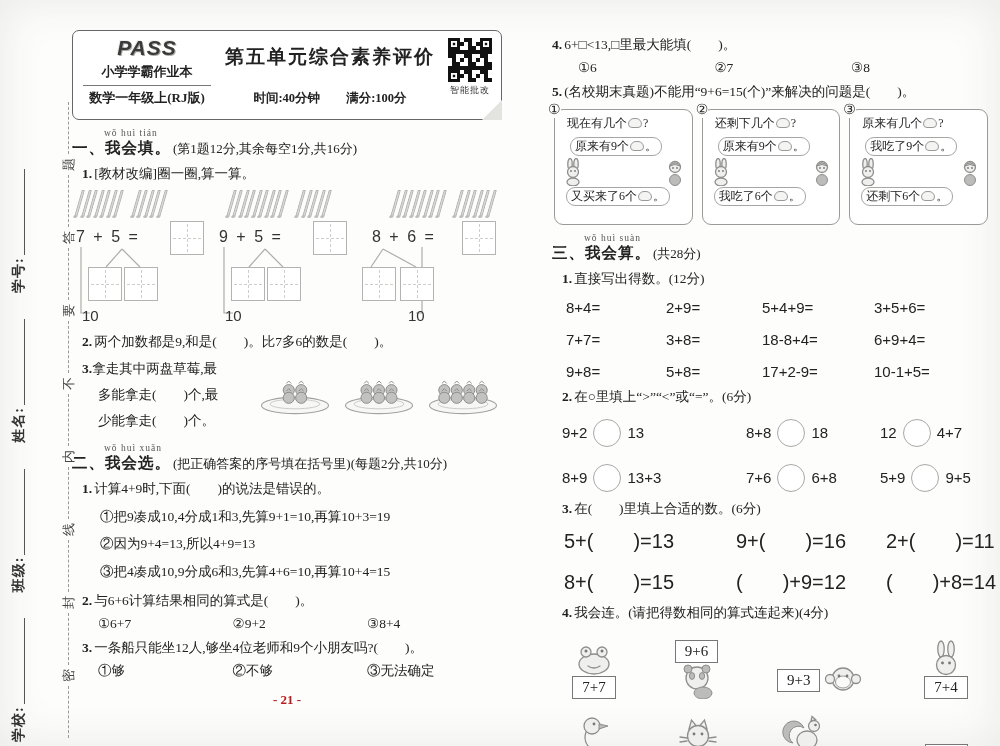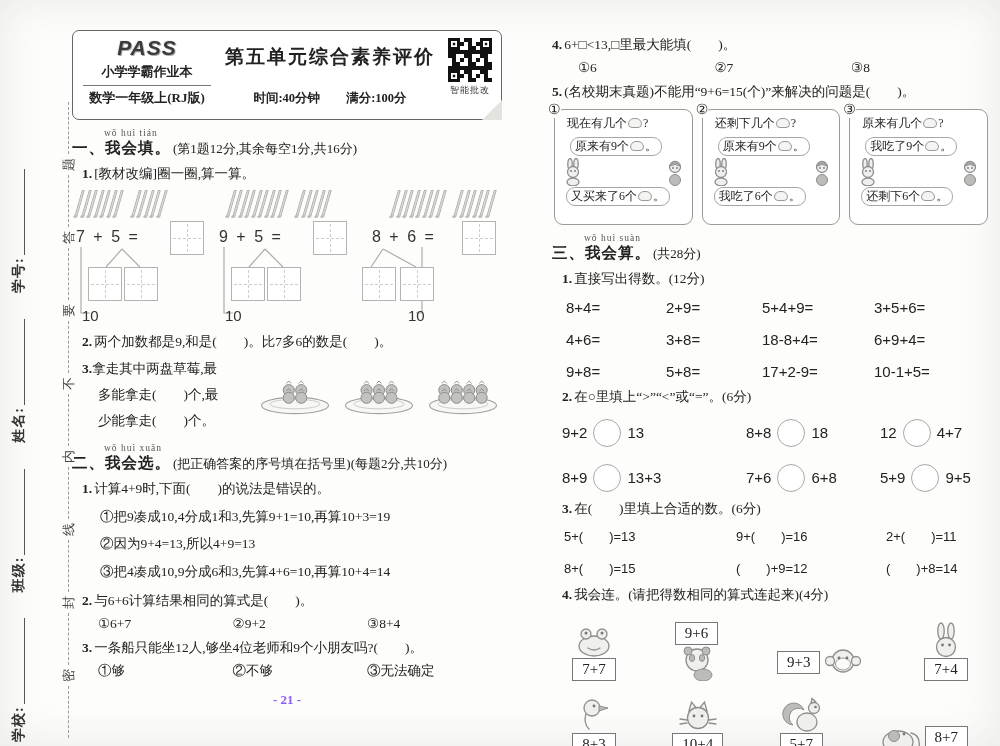--- a/index.html
+++ b/index.html
@@ -15,21 +15,21 @@
   .rot{position:absolute;transform:rotate(-90deg);transform-origin:0 0;white-space:nowrap;}
   #fields-line{left:10px;top:742px;width:708px;font-size:14px;font-weight:bold;letter-spacing:1px;color:#333;}
   #fields-line .blank{display:inline-block;width:86px;border-bottom:1.3px solid #555;margin:0 26px 0 2px;height:14px;vertical-align:-2px;}
   #seal-line{left:60px;top:742px;width:708px;font-size:13px;color:#444;}
   #seal-line .seg{display:inline-block;width:52px;border-top:1.2px dashed #9a9a98;vertical-align:4px;margin:0 4px;}
 
   
   .page{position:absolute;top:30px;}
   .page-left{left:72px;width:430px;}
   .page-right{left:552px;width:436px;}
-  .pageno{text-align:center;font-size:13px;font-weight:bold;margin-top:12px;color:#8b5cf6;}
+  .pageno{text-align:center;font-size:13px;font-weight:bold;margin-top:12px;color:#b91c1c;}
 
   
   .headbox{position:relative;display:flex;align-items:flex-start;border:1.6px solid #666;border-radius:7px;height:88px;background:#fff;margin-bottom:8px;}
   .brand{width:148px;text-align:center;padding-top:5px;}
   .pass{font-family:"Liberation Sans","DejaVu Sans",sans-serif;font-weight:bold;font-style:italic;font-size:21px;letter-spacing:1px;color:#3a3a38;text-shadow:1px 1px 0 #aaa, -1px -1px 0 #eee;}
   .brand1{font-size:13px;font-weight:bold;margin-top:3px;}
   .brand-hr{border:0;border-top:1.2px solid #777;margin:4px 10px 3px;}
   .brand2{font-size:13px;font-weight:bold;}
   .headmid{flex:1;text-align:center;padding-top:13px;}
   .h-title{font-size:19px;font-weight:bold;letter-spacing:2px;}
@@ -97,21 +97,21 @@
   .bub1{margin-left:9px;}
   .bub2{margin-left:5px;}
   .chars{display:flex;justify-content:space-between;align-items:flex-end;height:30px;padding:0 1px;}
   .bun{display:inline-block;width:12px;height:8px;border:1px solid #9a9a98;border-radius:6px 6px 4px 4px;background:#f4f4f2;vertical-align:-1px;margin:0 1px;}
 
   
   .calc-grid{display:grid;grid-template-columns:100px 96px 112px auto;row-gap:15px;padding:6px 0 2px 14px;font-size:15px;}
   .cmp-grid{display:grid;grid-template-columns:184px 134px auto;row-gap:17px;padding:8px 0 2px 10px;font-size:15px;}
   .cmp-item{display:flex;align-items:center;}
   .cmp-circle{display:inline-block;width:26px;height:26px;border:1.1px solid #a8a8a6;border-radius:50%;margin:0 6px;background:#fff;}
-  .fill-grid{display:grid;grid-template-columns:172px 150px auto;row-gap:14px;padding:5px 0 2px 12px;font-size:13px;}
+  .fill-grid{display:grid;grid-template-columns:172px 150px auto;row-gap:14px;padding:5px 0 2px 12px;font-size:20px;}
 
   
   .cards-row{display:flex;justify-content:space-between;align-items:flex-end;padding:0 20px;margin-top:9px;height:66px;}
   .card{display:flex;}
   .card.col{flex-direction:column;align-items:center;}
   .card.row{flex-direction:row;align-items:center;gap:1px;}
   .etag{border:1.4px solid #777;background:#fff;padding:0 9px;font-size:15px;line-height:1.35;}
   .animal{display:block;}
   .ab{fill:#efefed;stroke:#8e8e8c;stroke-width:1.3;}
   .ad{fill:#bcbcba;stroke:#8e8e8c;stroke-width:1;}
@@ -391,21 +391,21 @@
     <div class="pinyin">wǒ huì xuǎn</div>
     <div><span class="sec-title">二、我会选。</span><span class="score-note">(把正确答案的序号填在括号里)(每题2分,共10分)</span></div>
   </div>
 
   <div class="q">
     <b>1.</b><span>计算4+9时,下面(　　)的说法是错误的。</span>
   </div>
   <div class="opt-lines">
       <div class="opt-line">①把9凑成10,4分成1和3,先算9+1=10,再算10+3=19</div>
       <div class="opt-line">②因为9+4=13,所以4+9=13</div>
-      <div class="opt-line">③把4凑成10,9分成6和3,先算4+6=10,再算10+4=14</div>
+      <div class="opt-line">③把4凑成10,9分成6和3,先算4+6=10,再算10+4=15</div>
     </div>
 
   <div class="q">
     <b>2.</b><span>与6+6计算结果相同的算式是(　　)。</span>
   </div>
   <div class="opt-row">
       <span class="opt">①6+7</span>
       <span class="opt">②9+2</span>
       <span class="opt">③8+4</span>
     </div>
@@ -514,21 +514,21 @@
   </div>
 
   <div class="q">
     <b>1.</b><span>直接写出得数。(12分)</span>
   </div>
   <div class="calc-grid sans">
       <span class="cell">8+4=</span>
       <span class="cell">2+9=</span>
       <span class="cell">5+4+9=</span>
       <span class="cell">3+5+6=</span>
-      <span class="cell">4+6=</span>
+      <span class="cell">7+7=</span>
       <span class="cell">3+8=</span>
       <span class="cell">18-8+4=</span>
       <span class="cell">6+9+4=</span>
       <span class="cell">9+8=</span>
       <span class="cell">5+8=</span>
       <span class="cell">17+2-9=</span>
       <span class="cell">10-1+5=</span>
     </div>
 
   <div class="q">

